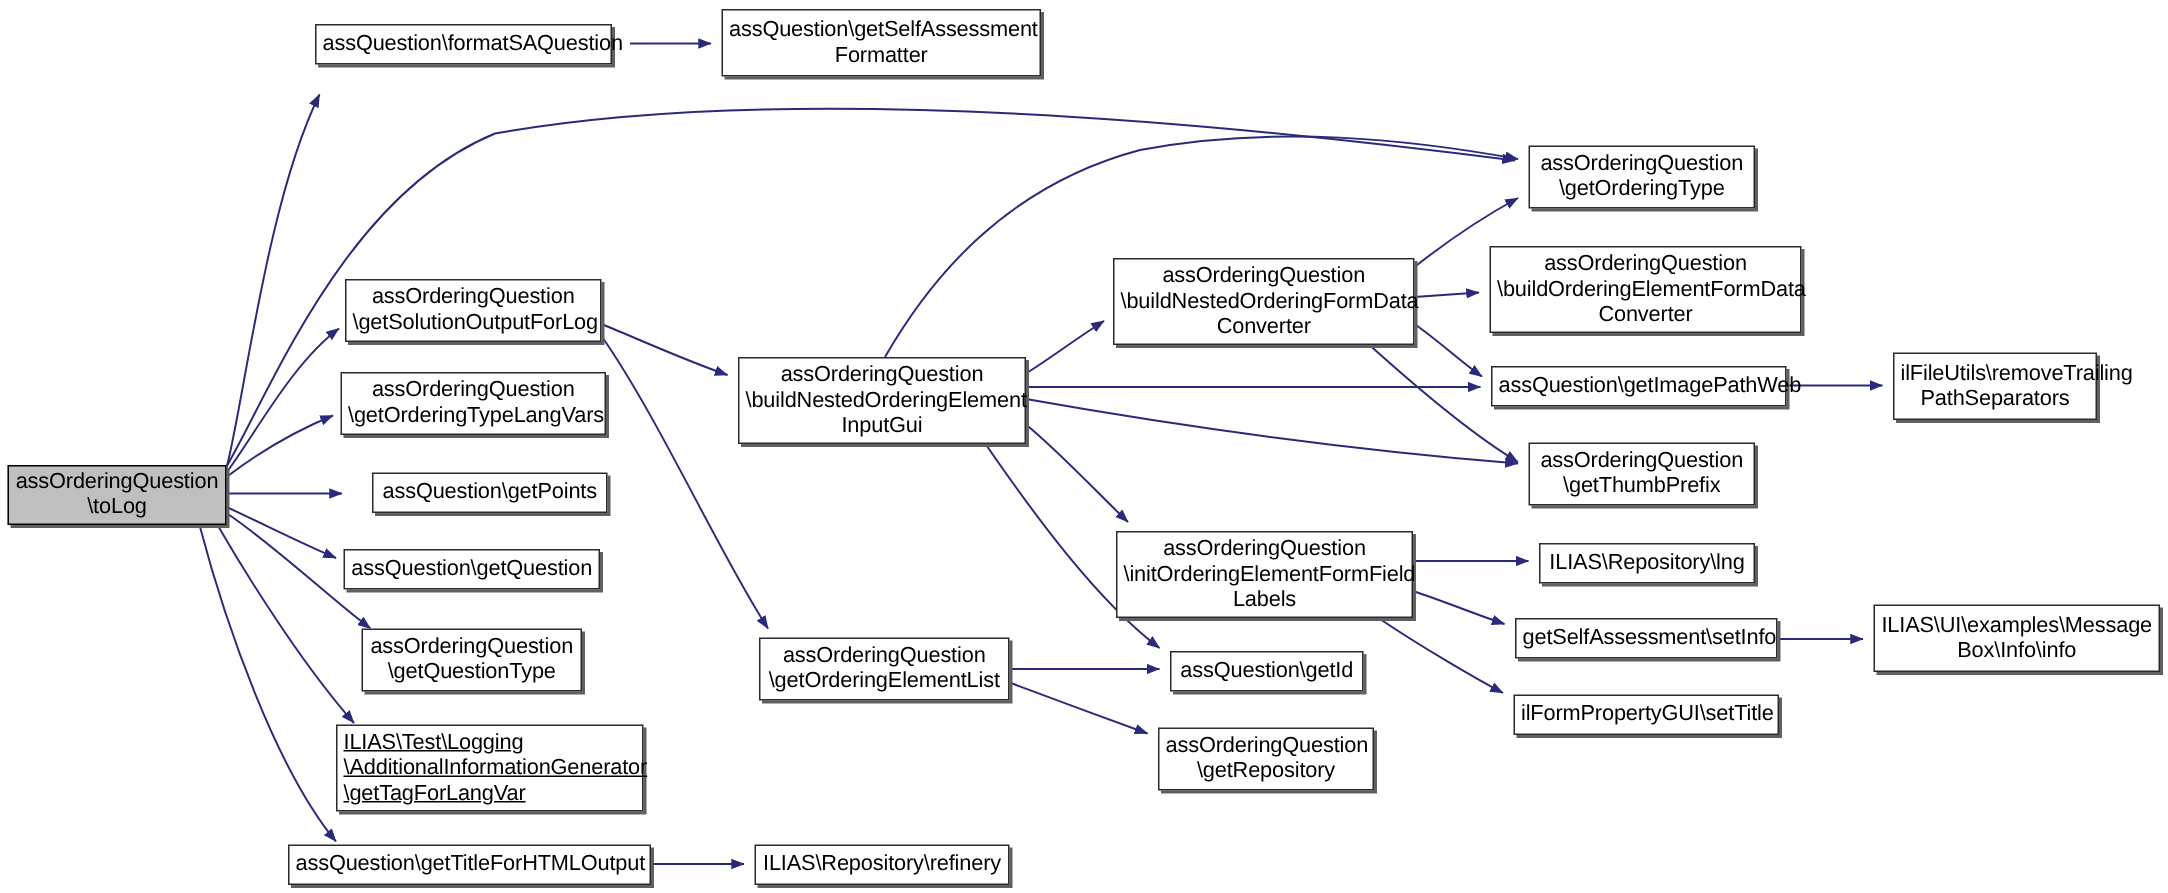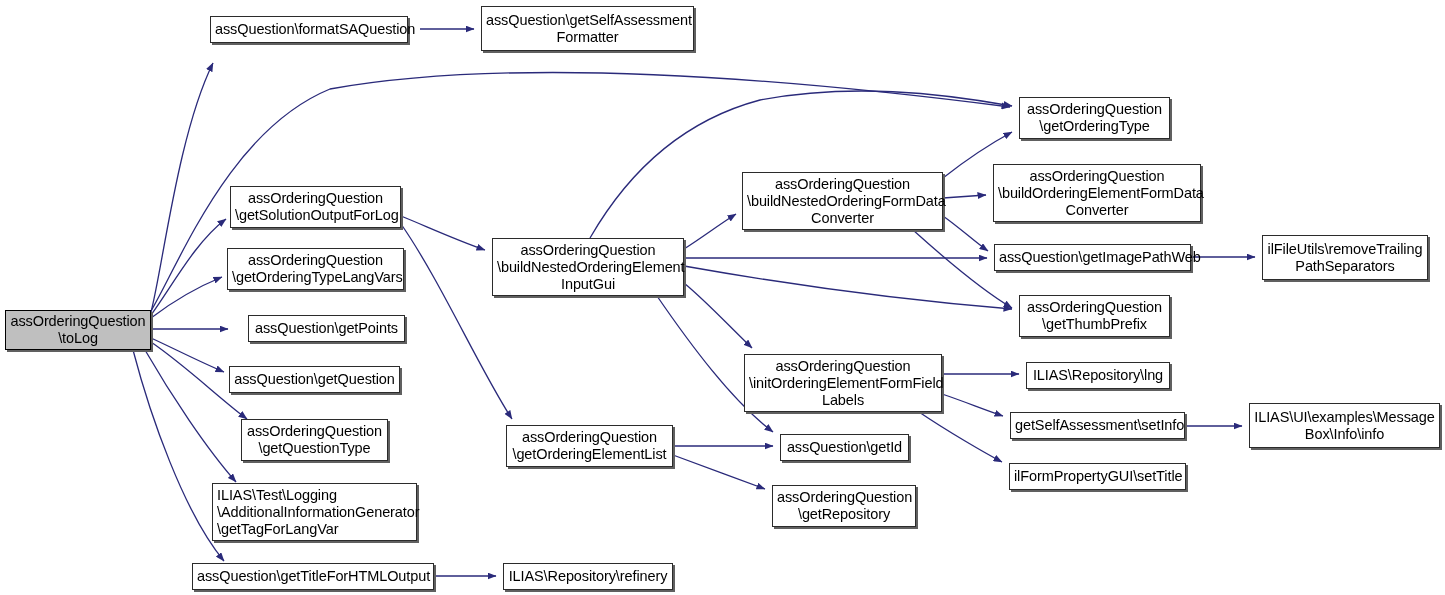--- a/index.html
+++ b/index.html
@@ -108,21 +108,21 @@
 \getOrderingType</span></div>
       <div class="node shadow" style="left: 230px; top: 186px; width: 171px; height: 42px;"><span class="lbl">assOrderingQuestion
 \getSolutionOutputForLog</span></div>
       <div class="node shadow" style="left: 742px; top: 172px; width: 201px; height: 58px;"><span class="lbl">assOrderingQuestion
 \buildNestedOrderingFormData
 Converter</span></div>
       <div class="node shadow" style="left: 993px; top: 164px; width: 208px; height: 58px;"><span class="lbl">assOrderingQuestion
 \buildOrderingElementFormData
 Converter</span></div>
       <div class="node shadow" style="left: 994px; top: 244px; width: 197px; height: 27px;"><span class="lbl">assQuestion\getImagePathWeb</span></div>
-      <div class="node shadow" style="left: 1262px; top: 235px; width: 166px; height: 45px;"><span class="lbl">ilFileUtils\removeTrailing
+      <div class="node shadow" style="left: 1262px; top: 235px; width: 136px; height: 45px;"><span class="lbl">ilFileUtils\removeTrailing
 PathSeparators</span></div>
       <div class="node shadow" style="left: 227px; top: 248px; width: 177px; height: 42px;"><span class="lbl">assOrderingQuestion
 \getOrderingTypeLangVars</span></div>
       <div class="node shadow" style="left: 492px; top: 238px; width: 192px; height: 58px;"><span class="lbl">assOrderingQuestion
 \buildNestedOrderingElement
 InputGui</span></div>
       <div class="node shadow" style="left: 1019px; top: 295px; width: 151px; height: 42px;"><span class="lbl">assOrderingQuestion
 \getThumbPrefix</span></div>
       <div class="node shadow" style="left: 236px; top: 315px; width: 157px; height: 27px; margin-left: 12px;"><span class="lbl">assQuestion\getPoints</span></div>
       <div class="node shadow" style="left: 229px; top: 366px; width: 171px; height: 27px;"><span class="lbl">assQuestion\getQuestion</span></div>
@@ -132,21 +132,21 @@
       <div class="node shadow" style="left: 1026px; top: 362px; width: 144px; height: 27px;"><span class="lbl">ILIAS\Repository\lng</span></div>
       <div class="node shadow" style="left: 1010px; top: 412px; width: 175px; height: 27px;"><span class="lbl">getSelfAssessment\setInfo</span></div>
       <div class="node shadow" style="left: 1249px; top: 403px; width: 191px; height: 45px;"><span class="lbl">ILIAS\UI\examples\Message
 Box\Info\info</span></div>
       <div class="node shadow" style="left: 241px; top: 419px; width: 147px; height: 42px;"><span class="lbl">assOrderingQuestion
 \getQuestionType</span></div>
       <div class="node shadow" style="left: 506px; top: 425px; width: 167px; height: 42px;"><span class="lbl">assOrderingQuestion
 \getOrderingElementList</span></div>
       <div class="node shadow" style="left: 780px; top: 434px; width: 129px; height: 27px;"><span class="lbl">assQuestion\getId</span></div>
       <div class="node shadow" style="left: 1009px; top: 463px; width: 177px; height: 27px; text-align: center;"><span class="lbl">ilFormPropertyGUI\setTitle</span></div>
-      <div class="node shadow lalign" style="left: 212px; top: 483px; width: 205px; height: 58px;"><span class="lbl">ILIAS\Test\Logging
+      <div class="node shadow lalign" style="left: 224px; top: 483px; width: 205px; height: 58px; text-decoration: underline;"><span class="lbl">ILIAS\Test\Logging
 \AdditionalInformationGenerator
 \getTagForLangVar</span></div>
       <div class="node shadow" style="left: 772px; top: 485px; width: 144px; height: 42px;"><span class="lbl">assOrderingQuestion
 \getRepository</span></div>
       <div class="node shadow" style="left: 192px; top: 563px; width: 242px; height: 27px;"><span class="lbl">assQuestion\getTitleForHTMLOutput</span></div>
       <div class="node shadow" style="left: 503px; top: 563px; width: 170px; height: 27px;"><span class="lbl">ILIAS\Repository\refinery</span></div>
     </div>
 </div>
 
 </body></html>

